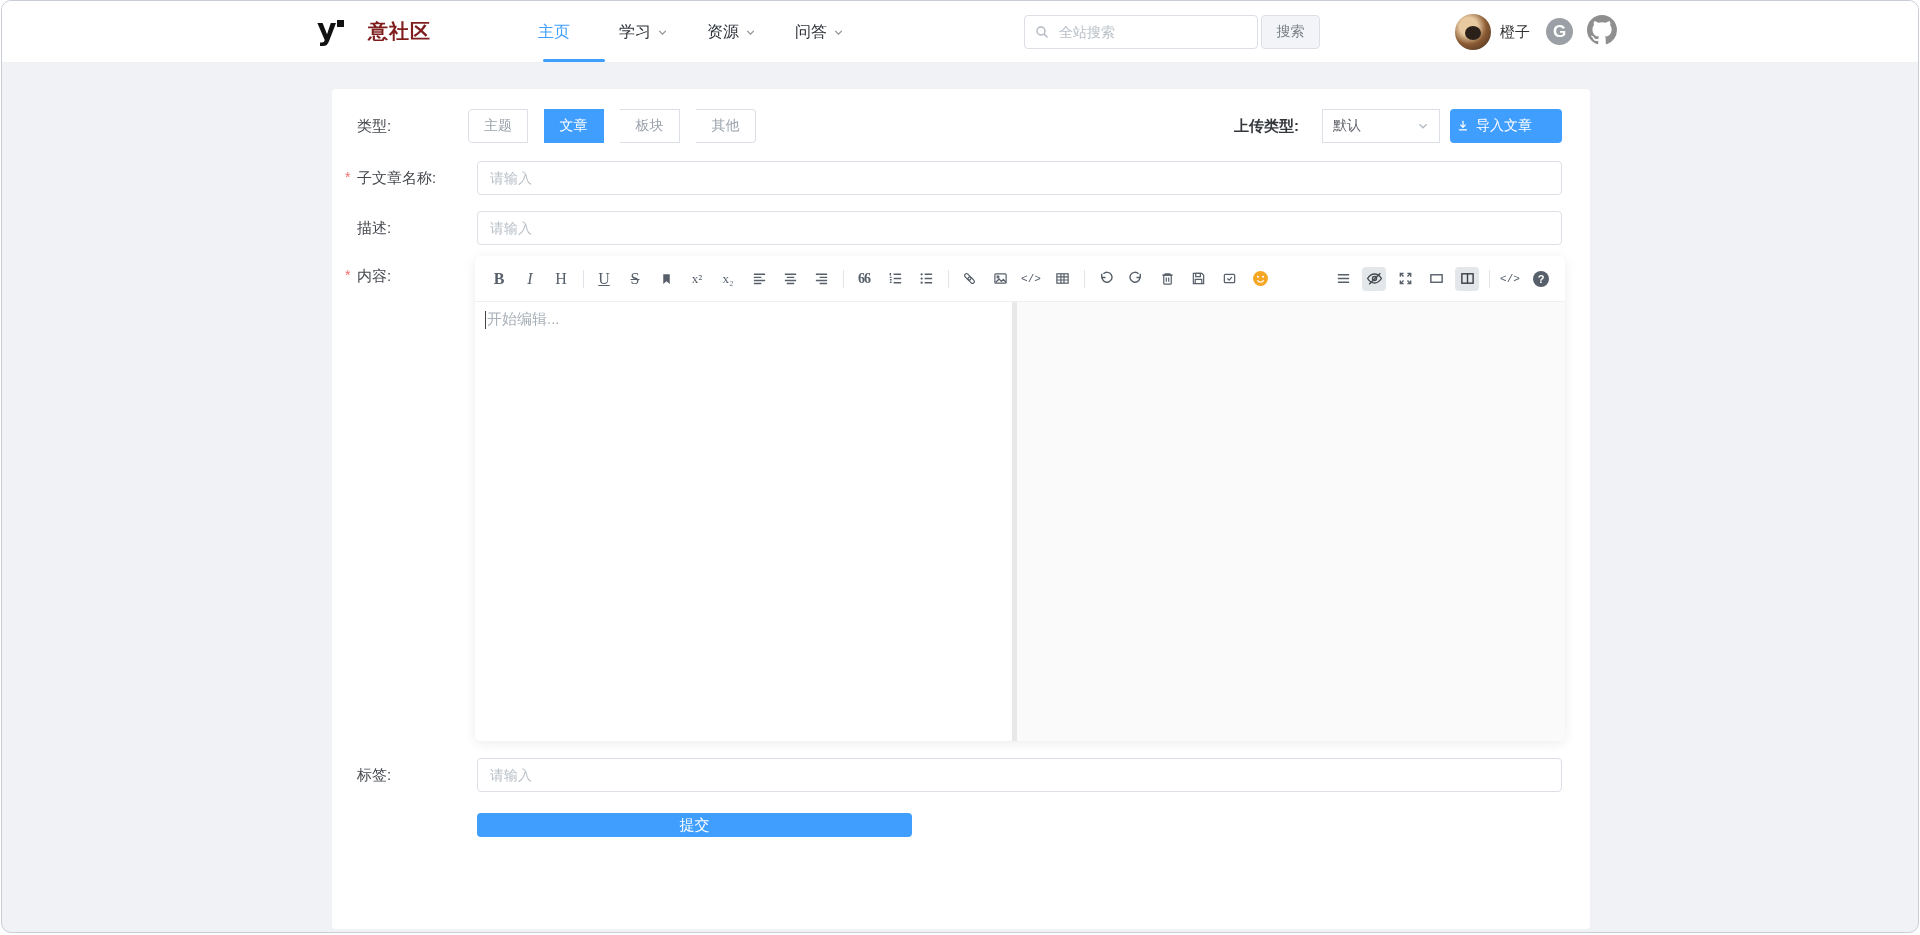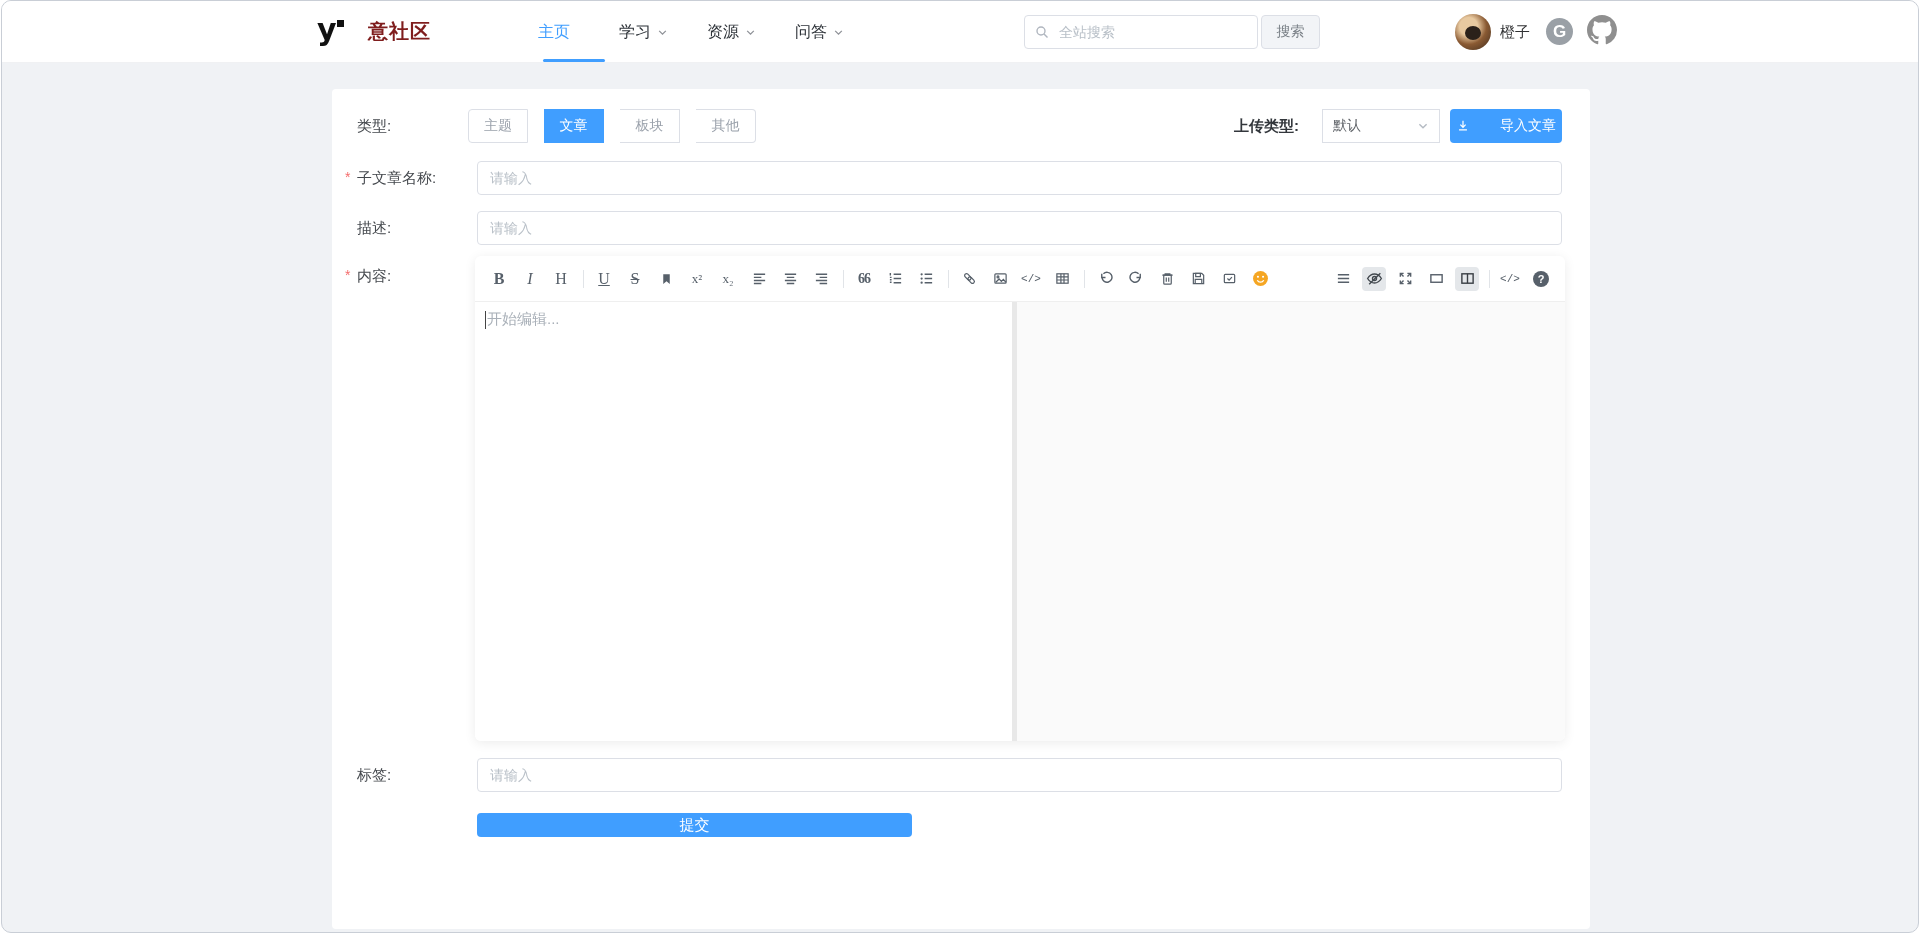--- a/index.html
+++ b/index.html
@@ -36,21 +36,21 @@
   .seg{position:absolute;left:136px;top:20px;display:flex;gap:16px;}
   .seg button{width:60px;height:34px;border:1px solid #dcdfe6;border-left-width:0;background:#fff;color:#9aa1ab;
               font-size:14px;cursor:pointer;padding:0;}
   .seg button:first-child{border-left-width:1px;border-radius:4px 0 0 4px;}
   .seg button:last-child{border-radius:0 4px 4px 0;}
   .seg button.active{background:#409eff;border-color:#409eff;color:#fff;}
   .upload-label{position:absolute;left:902px;top:28px;font-size:15px;font-weight:bold;color:#33373c;}
   .select{position:absolute;left:990px;top:20px;width:118px;height:34px;border:1px solid #dcdfe6;border-radius:0;background:#fff;
           display:flex;align-items:center;justify-content:space-between;padding:0 10px;font-size:14px;color:#5f6368;cursor:pointer;}
   .import-btn{position:absolute;left:1118px;top:20px;width:112px;height:34px;background:#409eff;border:none;border-radius:4px;
-              color:#fff;font-size:14px;display:flex;align-items:center;justify-content:space-between;gap:6px;cursor:pointer;}
+              color:#fff;font-size:14px;display:flex;align-items:center;justify-content:flex-start;gap:6px;cursor:pointer;}
   .tinput{position:absolute;left:145px;width:1085px;height:34px;border:1px solid #dcdfe6;border-radius:4px;
           padding:0 12px;font-size:14px;color:#333;outline:none;}
   .tinput::placeholder{color:#b9c0c8;}
   
   .editor{position:absolute;left:143px;top:167px;width:1090px;height:485px;background:#fff;border-radius:6px;
           box-shadow:0 2px 12px rgba(0,0,0,.08);overflow:hidden;}
   .toolbar{height:46px;display:flex;align-items:center;padding:0 12px;border-bottom:1px solid #efefef;}
   .tbtn{width:24px;height:24px;display:flex;align-items:center;justify-content:center;margin-right:7px;border-radius:4px;
         color:#57606a;cursor:pointer;font-size:15px;}
   .tbtn.textic{font-family:"Liberation Serif","DejaVu Serif",serif;font-size:16px;}

